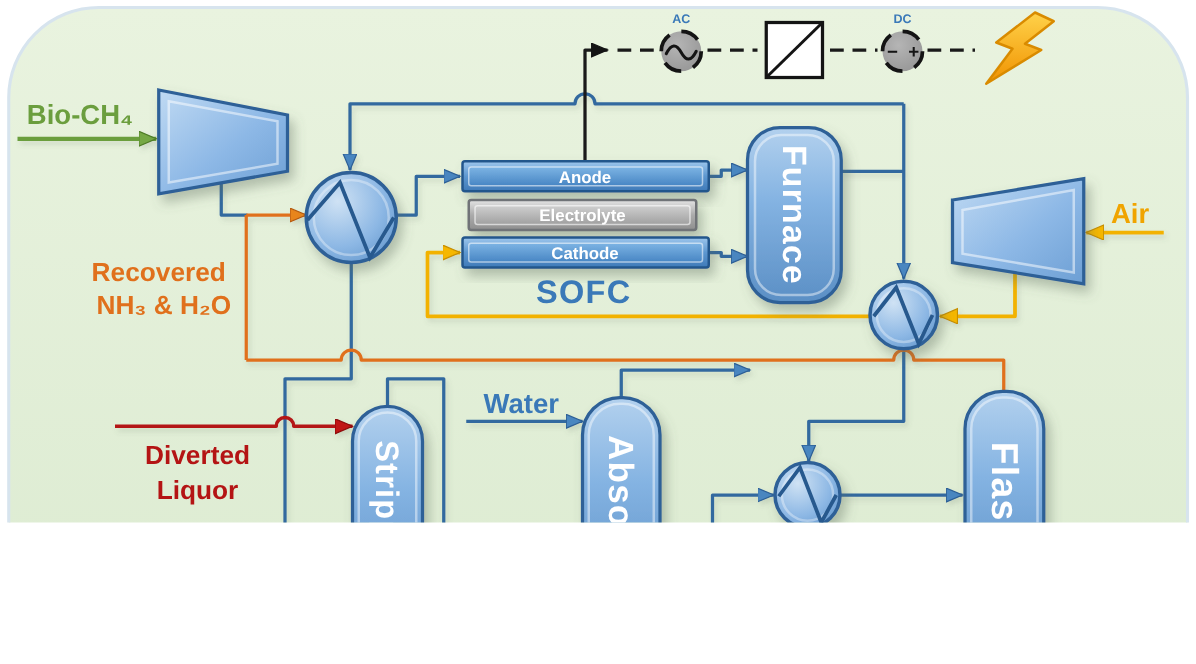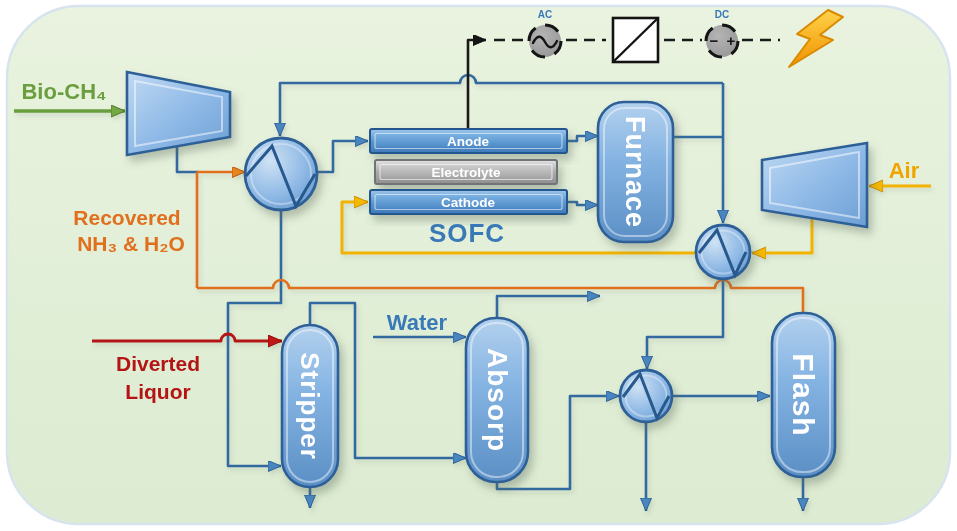--- a/index.html
+++ b/index.html
@@ -1,16 +1,16 @@
 <!DOCTYPE html>
 <html style="--background-green: #e1efd8; --stream-blue: #33699f; --stream-orange: #e0701c; --stream-yellow: #f2b200; --stream-red: #b41414; --stream-green: #6b9e3e; --power-black: #1a1a1a; --vessel-border: #2d6097; --vessel-blue: #7fb0e0; --electrolyte-gray: #b9b9b9; --label-blue: #3a79b8; --bolt-gold: #f5a800;"><head>
 <meta charset="utf-8">
 <style>
   html,body{margin:0;padding:0;background:#ffffff;}
-  .stage{position:relative;width:957px;height:531px;font-family:"Liberation Sans",sans-serif;}
+  .stage{position:relative;width:957px;height:418px;font-family:"Liberation Sans",sans-serif;}
   svg{display:block;}
   
   .ln{fill:none;stroke-linejoin:round;stroke-linecap:butt;}
   .ln-blue{stroke:var(--stream-blue);stroke-width:2.6;}
   .ln-orange{stroke:var(--stream-orange);stroke-width:2.6;}
   .ln-yellow{stroke:var(--stream-yellow);stroke-width:3;}
   .ln-red{stroke:var(--stream-red);stroke-width:2.8;}
   .ln-green{stroke:var(--stream-green);stroke-width:3.4;}
   .ln-power{stroke:var(--power-black);stroke-width:2.6;}
   .ln-power-dash{stroke:var(--power-black);stroke-width:2.6;stroke-dasharray:11 7;}

